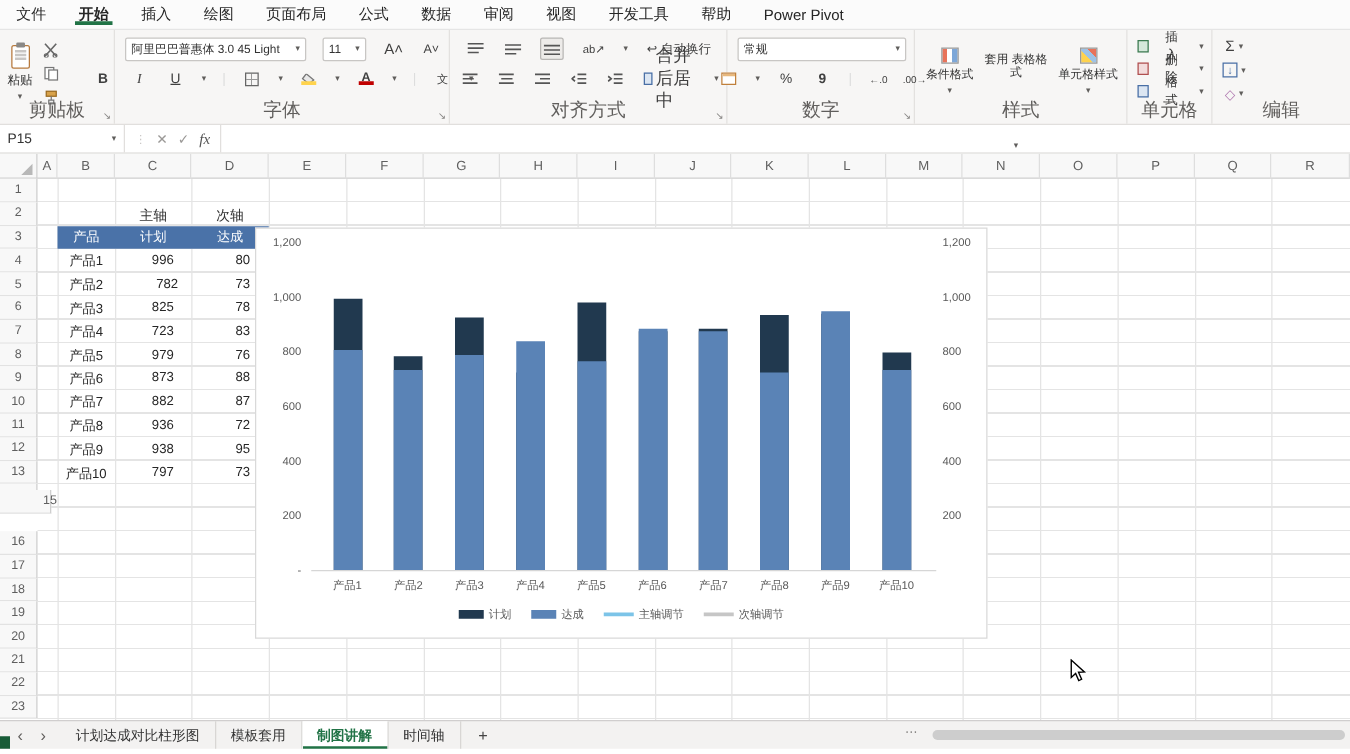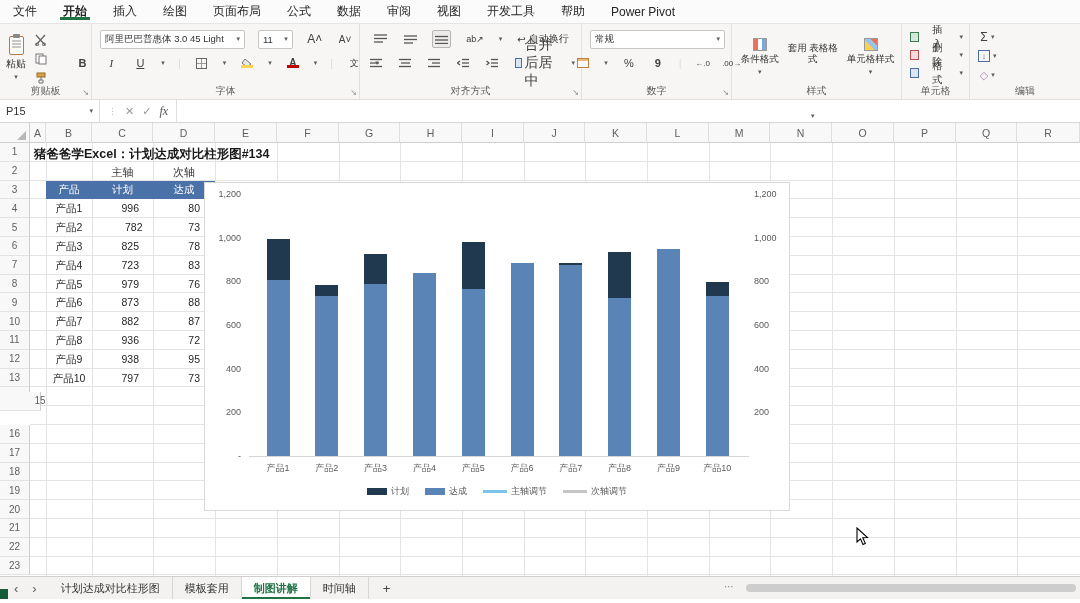--- a/index.html
+++ b/index.html
@@ -9,21 +9,21 @@
 
   
   .tabbar { height:24px; background:#fbfbfb; display:flex; align-items:center; border-bottom:1px solid #e5e5e5; }
   .tabbar .tab { padding:0 13px; display:flex; align-items:center; font-size:12px; color:#262626; cursor:default; position:relative; }
   .tabbar .tab.active { font-weight:bold; }
   .tabbar .tab.active::after { content:""; position:absolute; left:10px; right:10px; bottom:0; height:3px; background:#217346; }
 
   
   .ribbon { height:76px; background:#f7f6f5; border-bottom:1px solid #e1dfdd; display:flex; position:relative; }
   .rgroup { position:relative; border-right:1px solid #e3e1df; height:100%; padding:4px 4px 14px 6px; }
-  .rgroup .glabel { position:absolute; bottom:1px; left:0; right:0; text-align:center; font-size:10px; color:#605e5c; }
+  .rgroup .glabel { position:absolute; bottom:1px; left:0; right:0; text-align:center; font-size:15px; color:#605e5c; }
   .launcher { position:absolute; right:2px; bottom:2px; font-size:8px; color:#8a8886; }
   .vbtn { display:flex; flex-direction:column; align-items:center; justify-content:center; gap:2px; font-size:10px; color:#333; }
   .dd { font-size:7px; color:#605e5c; }
   .mini { display:flex; align-items:center; gap:13px; height:18px; padding:0 2px;justify-content:center; }
   .combo { background:#fff; border:1px solid #c8c6c4; border-radius:2px; display:flex; align-items:center; justify-content:space-between; padding:0 4px; height:19px; font-size:9.5px; white-space:nowrap; overflow:hidden; }
   .iconbtn { display:inline-flex; align-items:center; justify-content:center; height:18px; min-width:16px; padding:0 2px; font-size:11px; color:#404040; }
   .sel { border:1px solid #b8b6b4; background:#edebe9; border-radius:2px; }
   .cbar { display:inline-block; width:12px; height:3px; margin-top:-2px; }
   .ic-grid { width:11px; height:11px; border:1px solid #666;
     background:linear-gradient(transparent 4px,#999 4px 5px,transparent 5px),linear-gradient(90deg,transparent 4px,#999 4px 5px,transparent 5px); }
@@ -425,21 +425,20 @@
         <div class="rowhdr-cell" style="top: 302px; height: 18.8px;">16</div>
         <div class="rowhdr-cell" style="top: 320.8px; height: 18.8px;">17</div>
         <div class="rowhdr-cell" style="top: 339.6px; height: 18.8px;">18</div>
         <div class="rowhdr-cell" style="top: 358.4px; height: 18.8px;">19</div>
         <div class="rowhdr-cell" style="top: 377.2px; height: 18.8px;">20</div>
         <div class="rowhdr-cell" style="top: 396px; height: 18.8px;">21</div>
         <div class="rowhdr-cell" style="top: 414.8px; height: 18.8px;">22</div>
         <div class="rowhdr-cell" style="top: 433.6px; height: 18.8px;">23</div>
       </div>
     <div class="cellsink" id="cells">
-        <div class="txt" style="left: 34px; top: 23px; font-weight: 700; font-size: 12.5px; color: rgb(26, 26, 26);">猪爸爸学Excel：计划达成对比柱形图#134</div>
         <div class="txt" style="left: 92px; top: 41.8px; width: 61px; text-align: center;">主轴</div>
         <div class="txt" style="left: 153px; top: 41.8px; width: 62px; text-align: center;">次轴</div>
         <div class="thdr" style="left: 46px; top: 57.6px; width: 169px; height: 18.8px;">
           <span style="width: 46px;">产品</span>
           <span style="width: 61px;">计划</span>
           <span style="width: 62px;">达成</span>
         </div>
         <div class="txt pname" style="left: 46px; top: 79.4px; width: 46px;">产品1</div>
         <div class="txt pnum" style="left: 92px; top: 79.4px; width: 47px;">996</div>
         <div class="txt pnum" style="left: 153px; top: 79.4px; width: 47px;">80</div>

